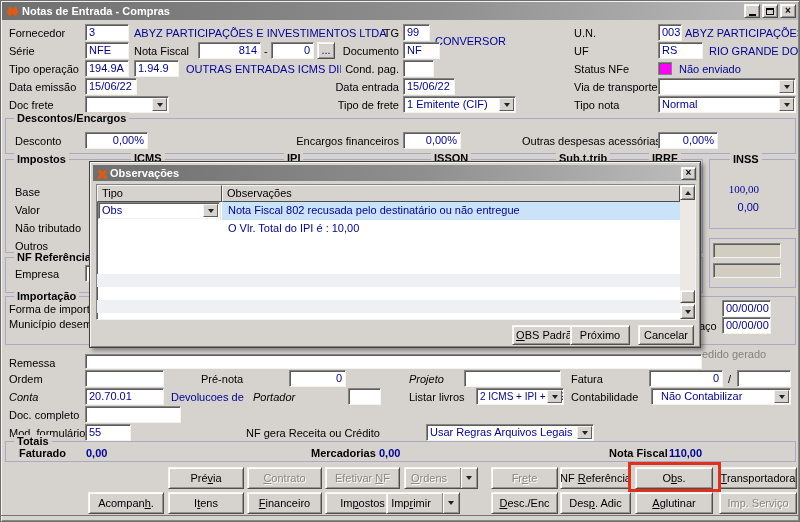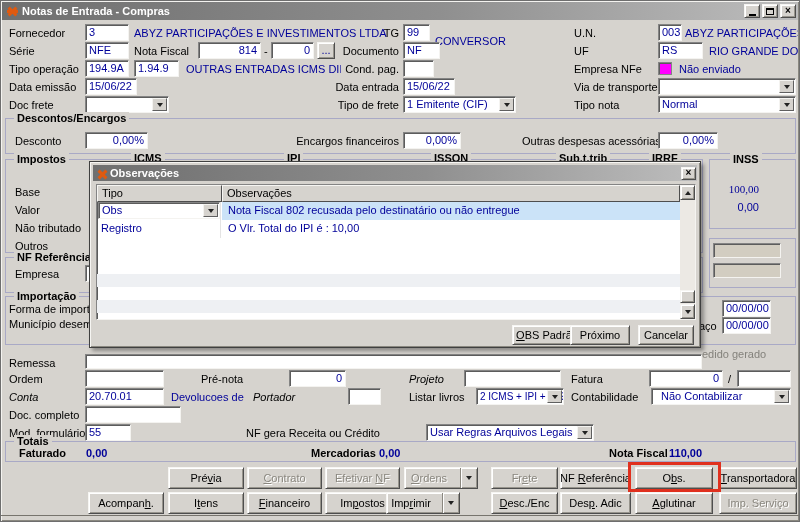--- a/index.html
+++ b/index.html
@@ -168,21 +168,21 @@
   <div class="lbl" style="left:573px;top:44px;">UF</div>
   <div class="fld" style="left:657px;top:41px;width:45px;">RS</div>
   <div class="lbl val" style="left:708px;top:44px;width:89px;overflow:hidden;">RIO GRANDE DO SUL</div>
 
   <div class="lbl" style="left:8px;top:62px;">Tipo operação</div>
   <div class="fld" style="left:84px;top:59px;width:44px;">194.9A</div>
   <div class="fld" style="left:133px;top:59px;width:45px;">1.94.9</div>
   <div class="lbl val" style="left:185px;top:62px;width:155px;overflow:hidden;">OUTRAS ENTRADAS ICMS DIF/IPI SU</div>
   <div class="lbl rt" style="left:320px;top:62px;width:78px;">Cond. pag.</div>
   <div class="fld" style="left:402px;top:59px;width:31px;"></div>
-  <div class="lbl" style="left:573px;top:62px;">Empresa NFe</div>
+  <div class="lbl" style="left:573px;top:62px;">Status NFe</div>
   <div class="swatch" style="left:657px;top:61px;"></div>
   <div class="lbl val" style="left:678px;top:62px;">Não enviado</div>
 
   <div class="lbl" style="left:8px;top:80px;">Data emissão</div>
   <div class="fld" style="left:84px;top:77px;width:52px;">15/06/22</div>
   <div class="lbl rt" style="left:320px;top:80px;width:78px;">Data entrada</div>
   <div class="fld" style="left:402px;top:77px;width:52px;">15/06/22</div>
   <div class="lbl" style="left:573px;top:80px;">Via de transporte</div>
   <div class="combo" style="left:657px;top:77px;width:138px;">
     <span></span><span class="cbtn">
@@ -397,21 +397,20 @@
       <div id="obs-rows">
           <div class="obs-row" style="top: 17px;">
             <div class="tcell">
               <span class="combo" style="left:1px;top:0;width:122px;height:17px;"><span>Obs</span><span class="cbtn">
                   <span class="tri-d"></span>
                 </span></span>
             </div>
             <div class="ocell sel">Nota Fiscal 802 recusada pelo destinatário ou não entregue</div>
           </div>
           <div class="obs-row" style="top: 35px;">
-            <div class="tcell">Registro</div>
             <div class="ocell">O Vlr. Total do IPI é : 10,00</div>
           </div>
         </div>
       <div class="stripe" style="top:89px;height:13px;"></div>
       <div class="stripe" style="top:115px;height:13px;"></div>
       <div class="sbar">
         <div class="sbtn" style="top:0;">
             <span class="tri-u"></span>
           </div>
         <div class="sthumb" style="bottom:16px;"></div>

